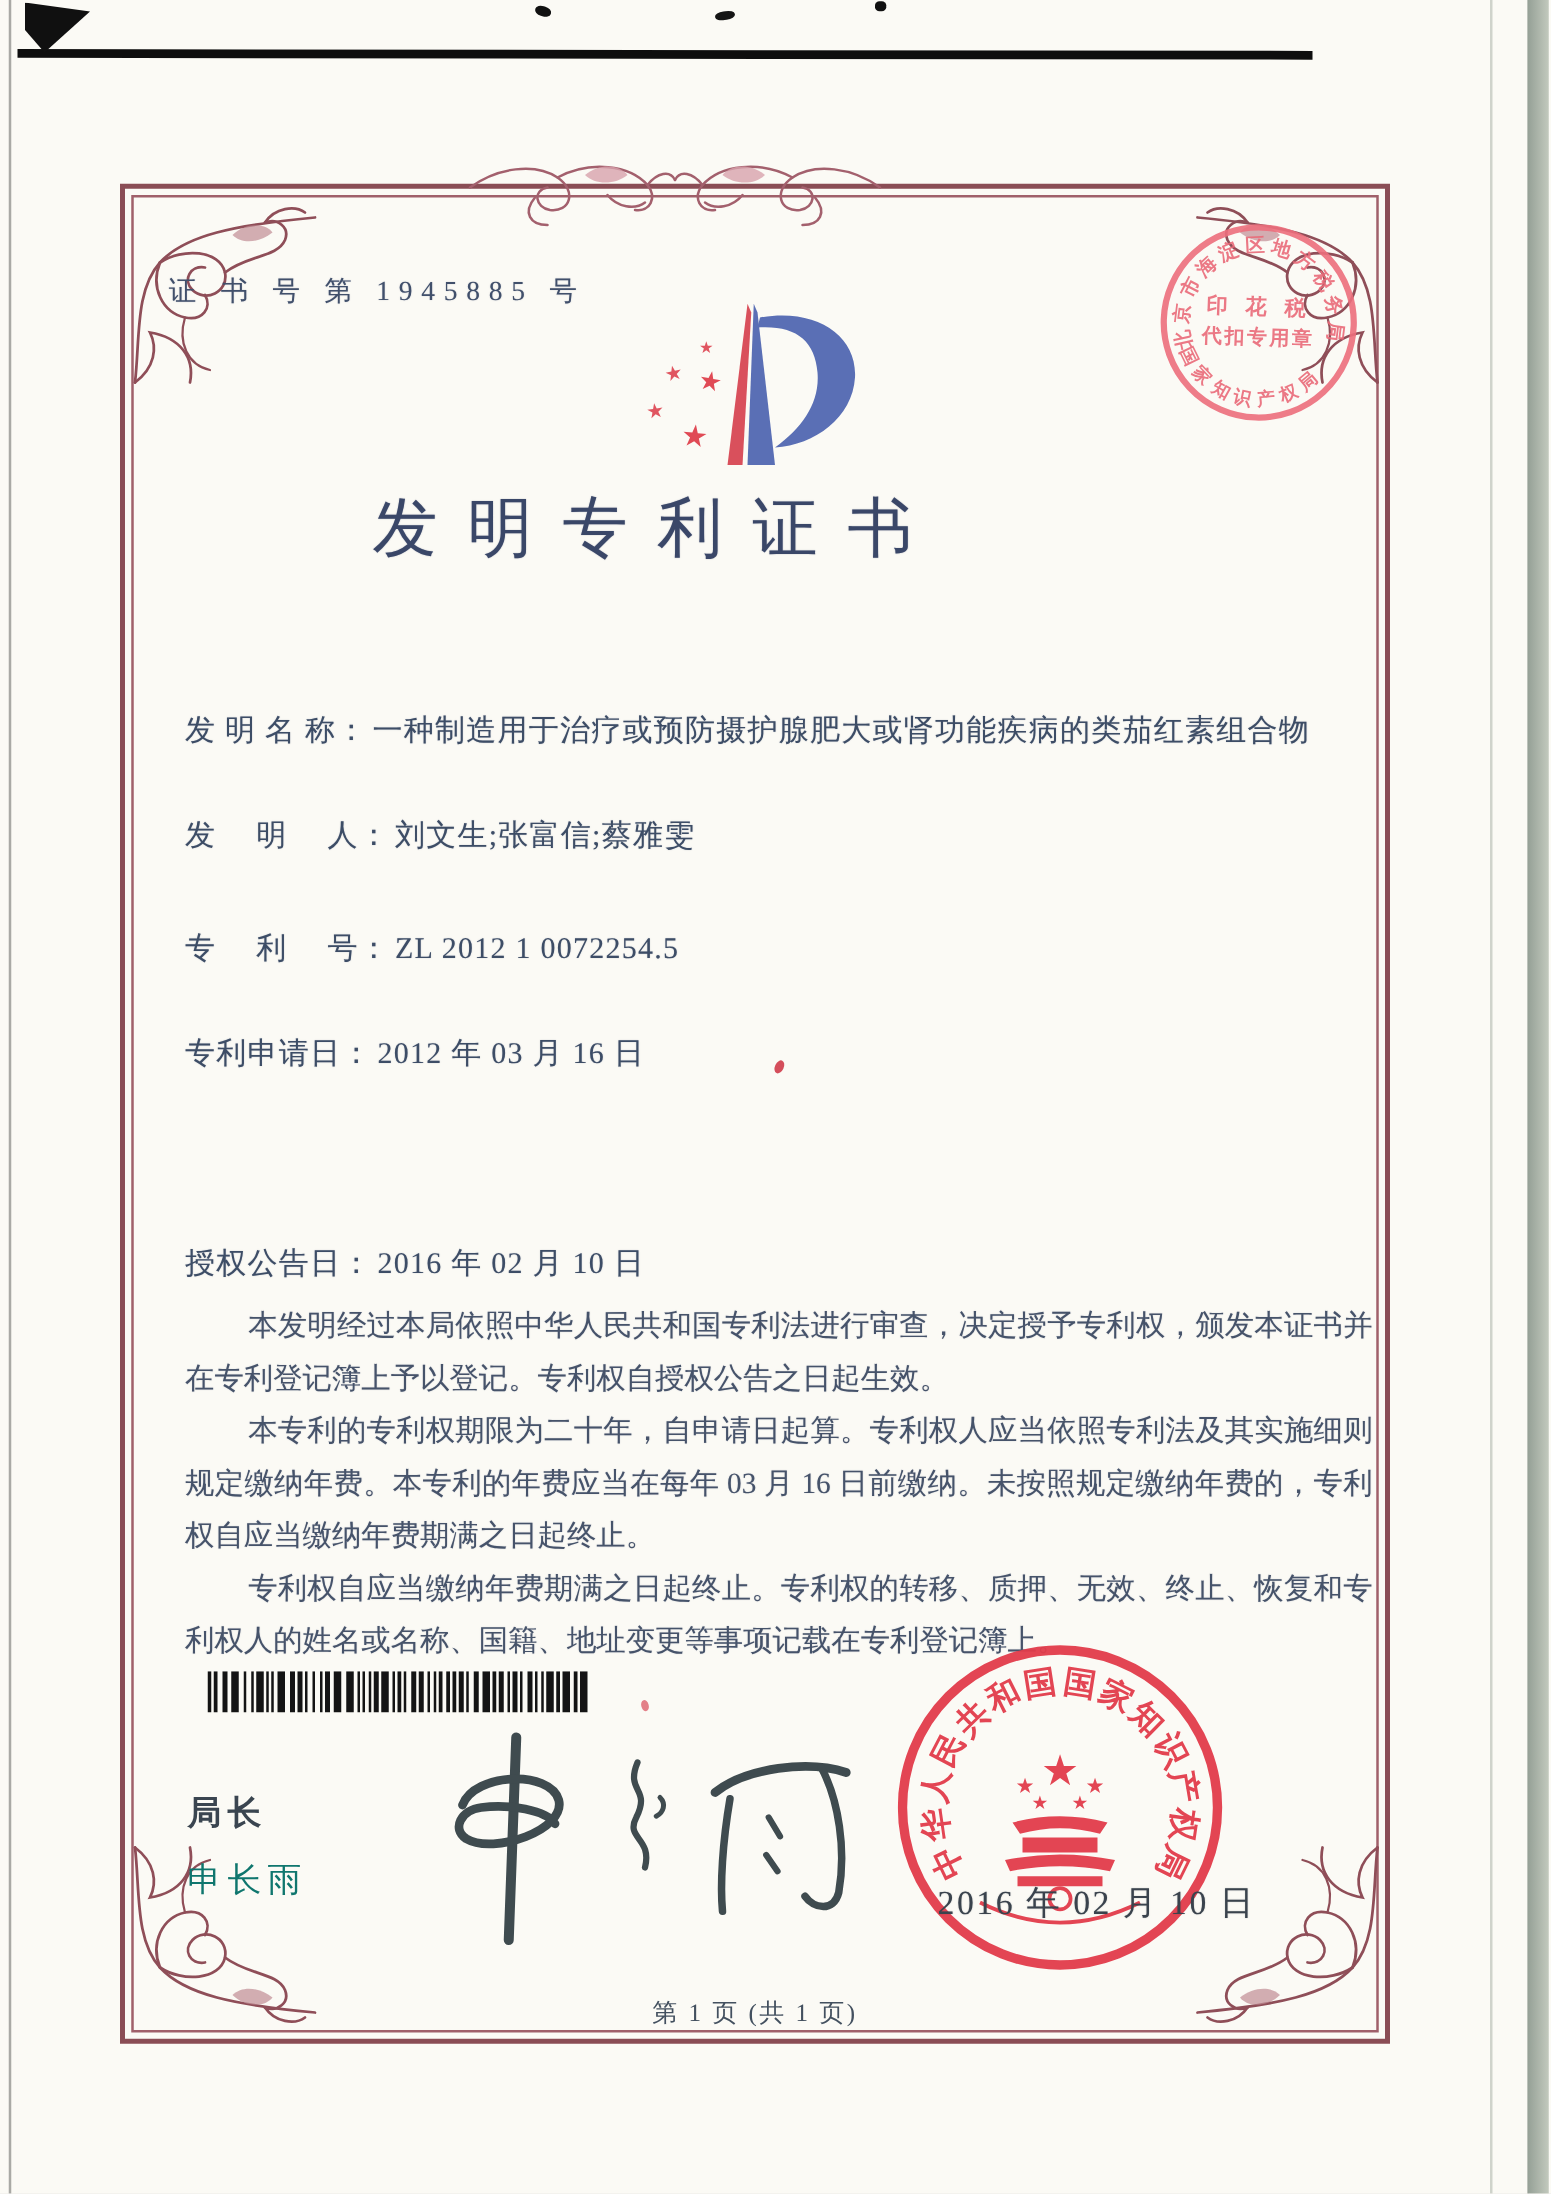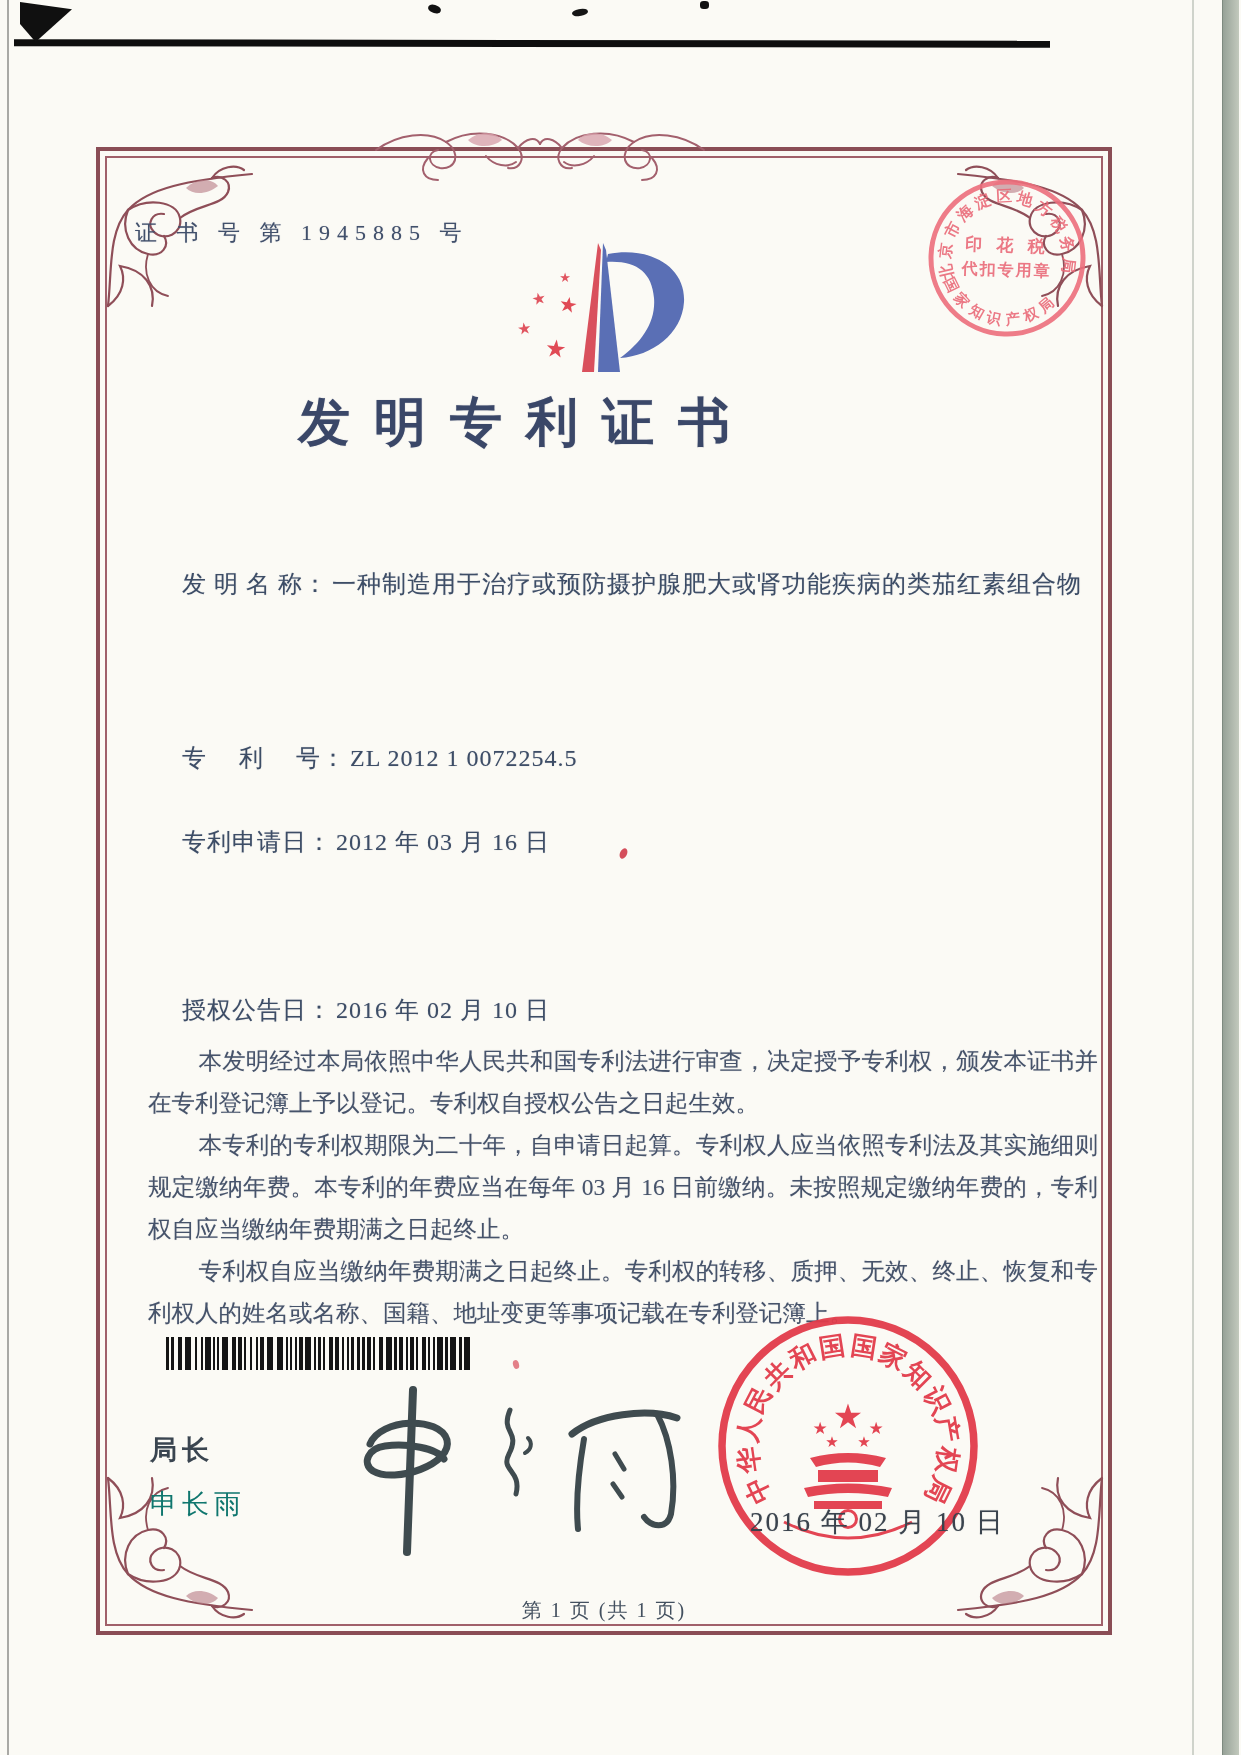--- a/index.html
+++ b/index.html
@@ -19,25 +19,25 @@
   .scan-right-line{left:1192px;top:0;width:2px;height:1755px;background:#cfd3cb;}
   .scan-right-band{left:1222px;top:0;width:16px;height:1755px;
     background:linear-gradient(to right,#97a298,#c2c9bd);border-left:1px solid #7e8a80;}
   .red-speck-a{left:620px;top:848px;width:7px;height:11px;background:#cc2f3f;border-radius:50%;transform:rotate(25deg);opacity:.85;}
   .red-speck-b{left:513px;top:1360px;width:6px;height:9px;background:#d84b5a;border-radius:50%;transform:rotate(-15deg);opacity:.7;}
   
   .frame-outer{left:96px;top:147px;width:1016px;height:1488px;border:4px solid #8a4d55;box-sizing:border-box;}
   .frame-inner{left:105px;top:156px;width:998px;height:1470px;border:2px solid #a0606a;box-sizing:border-box;}
   
   .cert-number{left:135px;top:218px;font-size:22px;letter-spacing:7px;color:#41506b;text-shadow:0 0 1px rgba(60,70,110,.35);}
-  .cert-title{left:298px;top:388px;font-size:52px;font-weight:bold;letter-spacing:24px;color:#3a4768;
+  .cert-title{left:298px;top:388px;font-size:52px;font-weight:normal;letter-spacing:24px;color:#3a4768;
     text-shadow:0 0 1px rgba(50,60,100,.45);white-space:nowrap;}
   .field-row{left:148px;width:950px;font-size:24px;color:#3d4d66;letter-spacing:1px;white-space:nowrap;
     text-shadow:0 0 1px rgba(55,70,105,.35);}
-  .f-label{margin-right:4px;margin-left:34px;}
+  .f-label{margin-right:4px;}
   .paragraphs{left:148px;top:1040px;width:950px;color:#46536a;font-size:23.5px;line-height:42px;
     text-align:justify;text-shadow:0 0 1px rgba(60,70,105,.3);}
   .paragraphs p{margin:0 0 0 0;text-indent:2.15em;}
   .director-label{left:150px;top:1432px;font-size:27px;letter-spacing:5px;color:#3a4550;font-weight:bold;}
   .director-name{left:150px;top:1486px;font-size:27px;letter-spacing:5px;color:#0f766e;}
   .seal-date{left:750px;top:1504px;font-size:27px;letter-spacing:2px;color:#3a434d;z-index:6;
     text-shadow:0 0 1px rgba(50,60,70,.4);}
   .footer-page{left:97px;top:1597px;width:1014px;text-align:center;font-size:20px;letter-spacing:2px;color:#43505f;}
   
   .seal-box{left:718px;top:1310px;width:264px;height:276px;z-index:5;opacity:.95;}
@@ -119,20 +119,23 @@
     <text x="88" y="94" font-size="16" fill="#e05560" text-anchor="middle" transform="rotate(-12 88 94)">★</text>
     <text x="115" y="102" font-size="21" fill="#e04a55" text-anchor="middle" transform="rotate(10 115 102)">★</text>
     <text x="73" y="124" font-size="16" fill="#e05560" text-anchor="middle" transform="rotate(-8 73 124)">★</text>
     <text x="103" y="147" font-size="24" fill="#e04a55" text-anchor="middle" transform="rotate(6 103 147)">★</text>
   </svg>
 
   <div class="abs cert-title">发明专利证书</div>
 
   <div class="abs field-row" style="top:568px">
     <span class="f-label">发 明 名 称：</span><span class="f-value">一种制造用于治疗或预防摄护腺肥大或肾功能疾病的类茄红素组合物</span>
+  </div>
+  <div class="abs field-row" style="top:652px">
+    <span class="f-label">发　 明　 人：</span><span class="f-value">刘文生;张富信;蔡雅雯</span>
   </div>
   <div class="abs field-row" style="top:742px">
     <span class="f-label">专　 利　 号：</span><span class="f-value">ZL 2012 1 0072254.5</span>
   </div>
   <div class="abs field-row" style="top:826px">
     <span class="f-label">专利申请日：</span><span class="f-value">2012 年 03 月 16 日</span>
   </div>
   <div class="abs field-row" style="top:994px">
     <span class="f-label">授权公告日：</span><span class="f-value">2016 年 02 月 10 日</span>
   </div>

